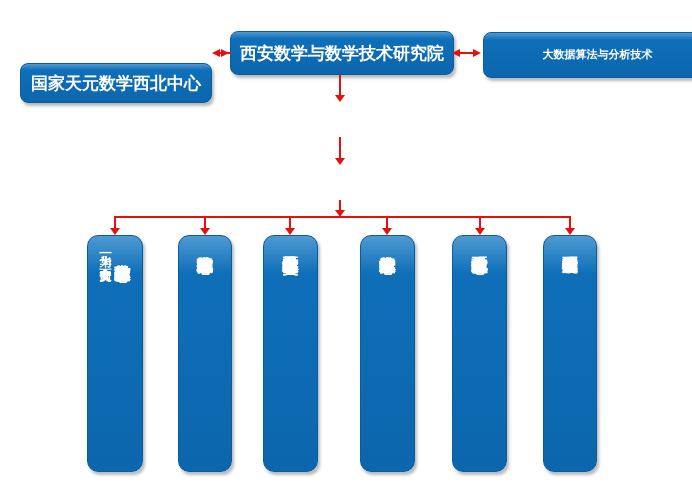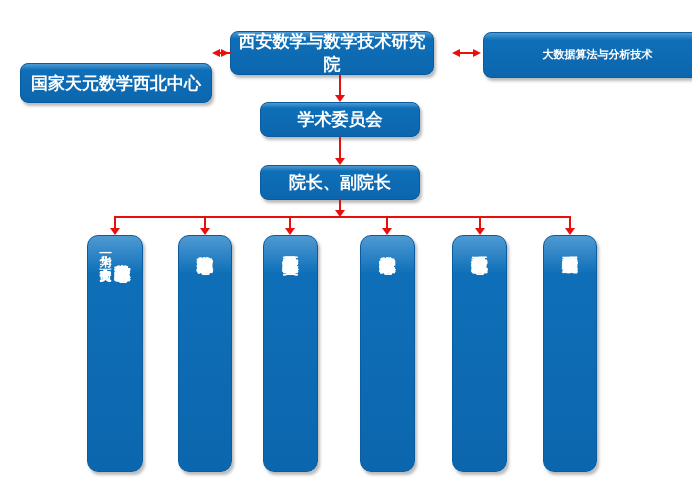--- a/index.html
+++ b/index.html
@@ -37,49 +37,43 @@
 </style>
 </head>
 <body>
 
 <div class="canvas">
 
   <div class="box hbox" style="left:20px;top:35px;width:192px;height:40px;font-size:17px;margin-top:28px;">
     <span>国家天元数学西北中心</span>
   </div>
 
-  <div class="box hbox" style="left:230px;top:31px;width:204px;height:44px;font-size:17px;">
+  <div class="box hbox" style="left:230px;top:31px;width:224px;height:44px;font-size:17px;">
     <span>西安数学与数学技术研究院</span>
   </div>
 
   <div class="box hbox twoline" style="left:483px;top:32px;width:229px;height:46px;font-size:11px;">
     <span>大数据算法与分析技术</span>
   </div>
 
   <div class="line" style="left:215px;top:52px;width:16px;height:2px;"></div>
   <div class="tri left" style="left:212px;top:49px;"></div>
   <div class="tri right" style="left:221px;top:49px;"></div>
 
   <div class="line" style="left:455px;top:52px;width:23px;height:2px;"></div>
   <div class="tri left" style="left:452px;top:49px;"></div>
   <div class="tri right" style="left:473px;top:49px;"></div>
 
   <div class="line" style="left:339px;top:75px;width:2px;height:21px;"></div>
   <div class="tri down" style="left:335px;top:95px;"></div>
 
-  <div class="box hbox" style="left:260px;top:102px;width:160px;height:35px;font-size:17px;">
-    <span>学术委员会</span>
-  </div>
 
   <div class="line" style="left:339px;top:137px;width:2px;height:21px;"></div>
   <div class="tri down" style="left:335px;top:158px;"></div>
 
-  <div class="box hbox" style="left:260px;top:165px;width:160px;height:35px;font-size:17px;">
-    <span>院长、副院长</span>
-  </div>
 
   <div class="line" style="left:339px;top:200px;width:2px;height:11px;"></div>
   <div class="tri down" style="left:335px;top:210px;"></div>
   <div class="line" style="left:114px;top:216px;width:457px;height:2px;"></div>
 
   <div class="line" style="left:114px;top:217px;width:2px;height:12px;"></div>
   <div class="tri down" style="left:110px;top:228px;"></div>
   <div class="line" style="left:204px;top:217px;width:2px;height:12px;"></div>
   <div class="tri down" style="left:200px;top:228px;"></div>
   <div class="line" style="left:289px;top:217px;width:2px;height:12px;"></div>

